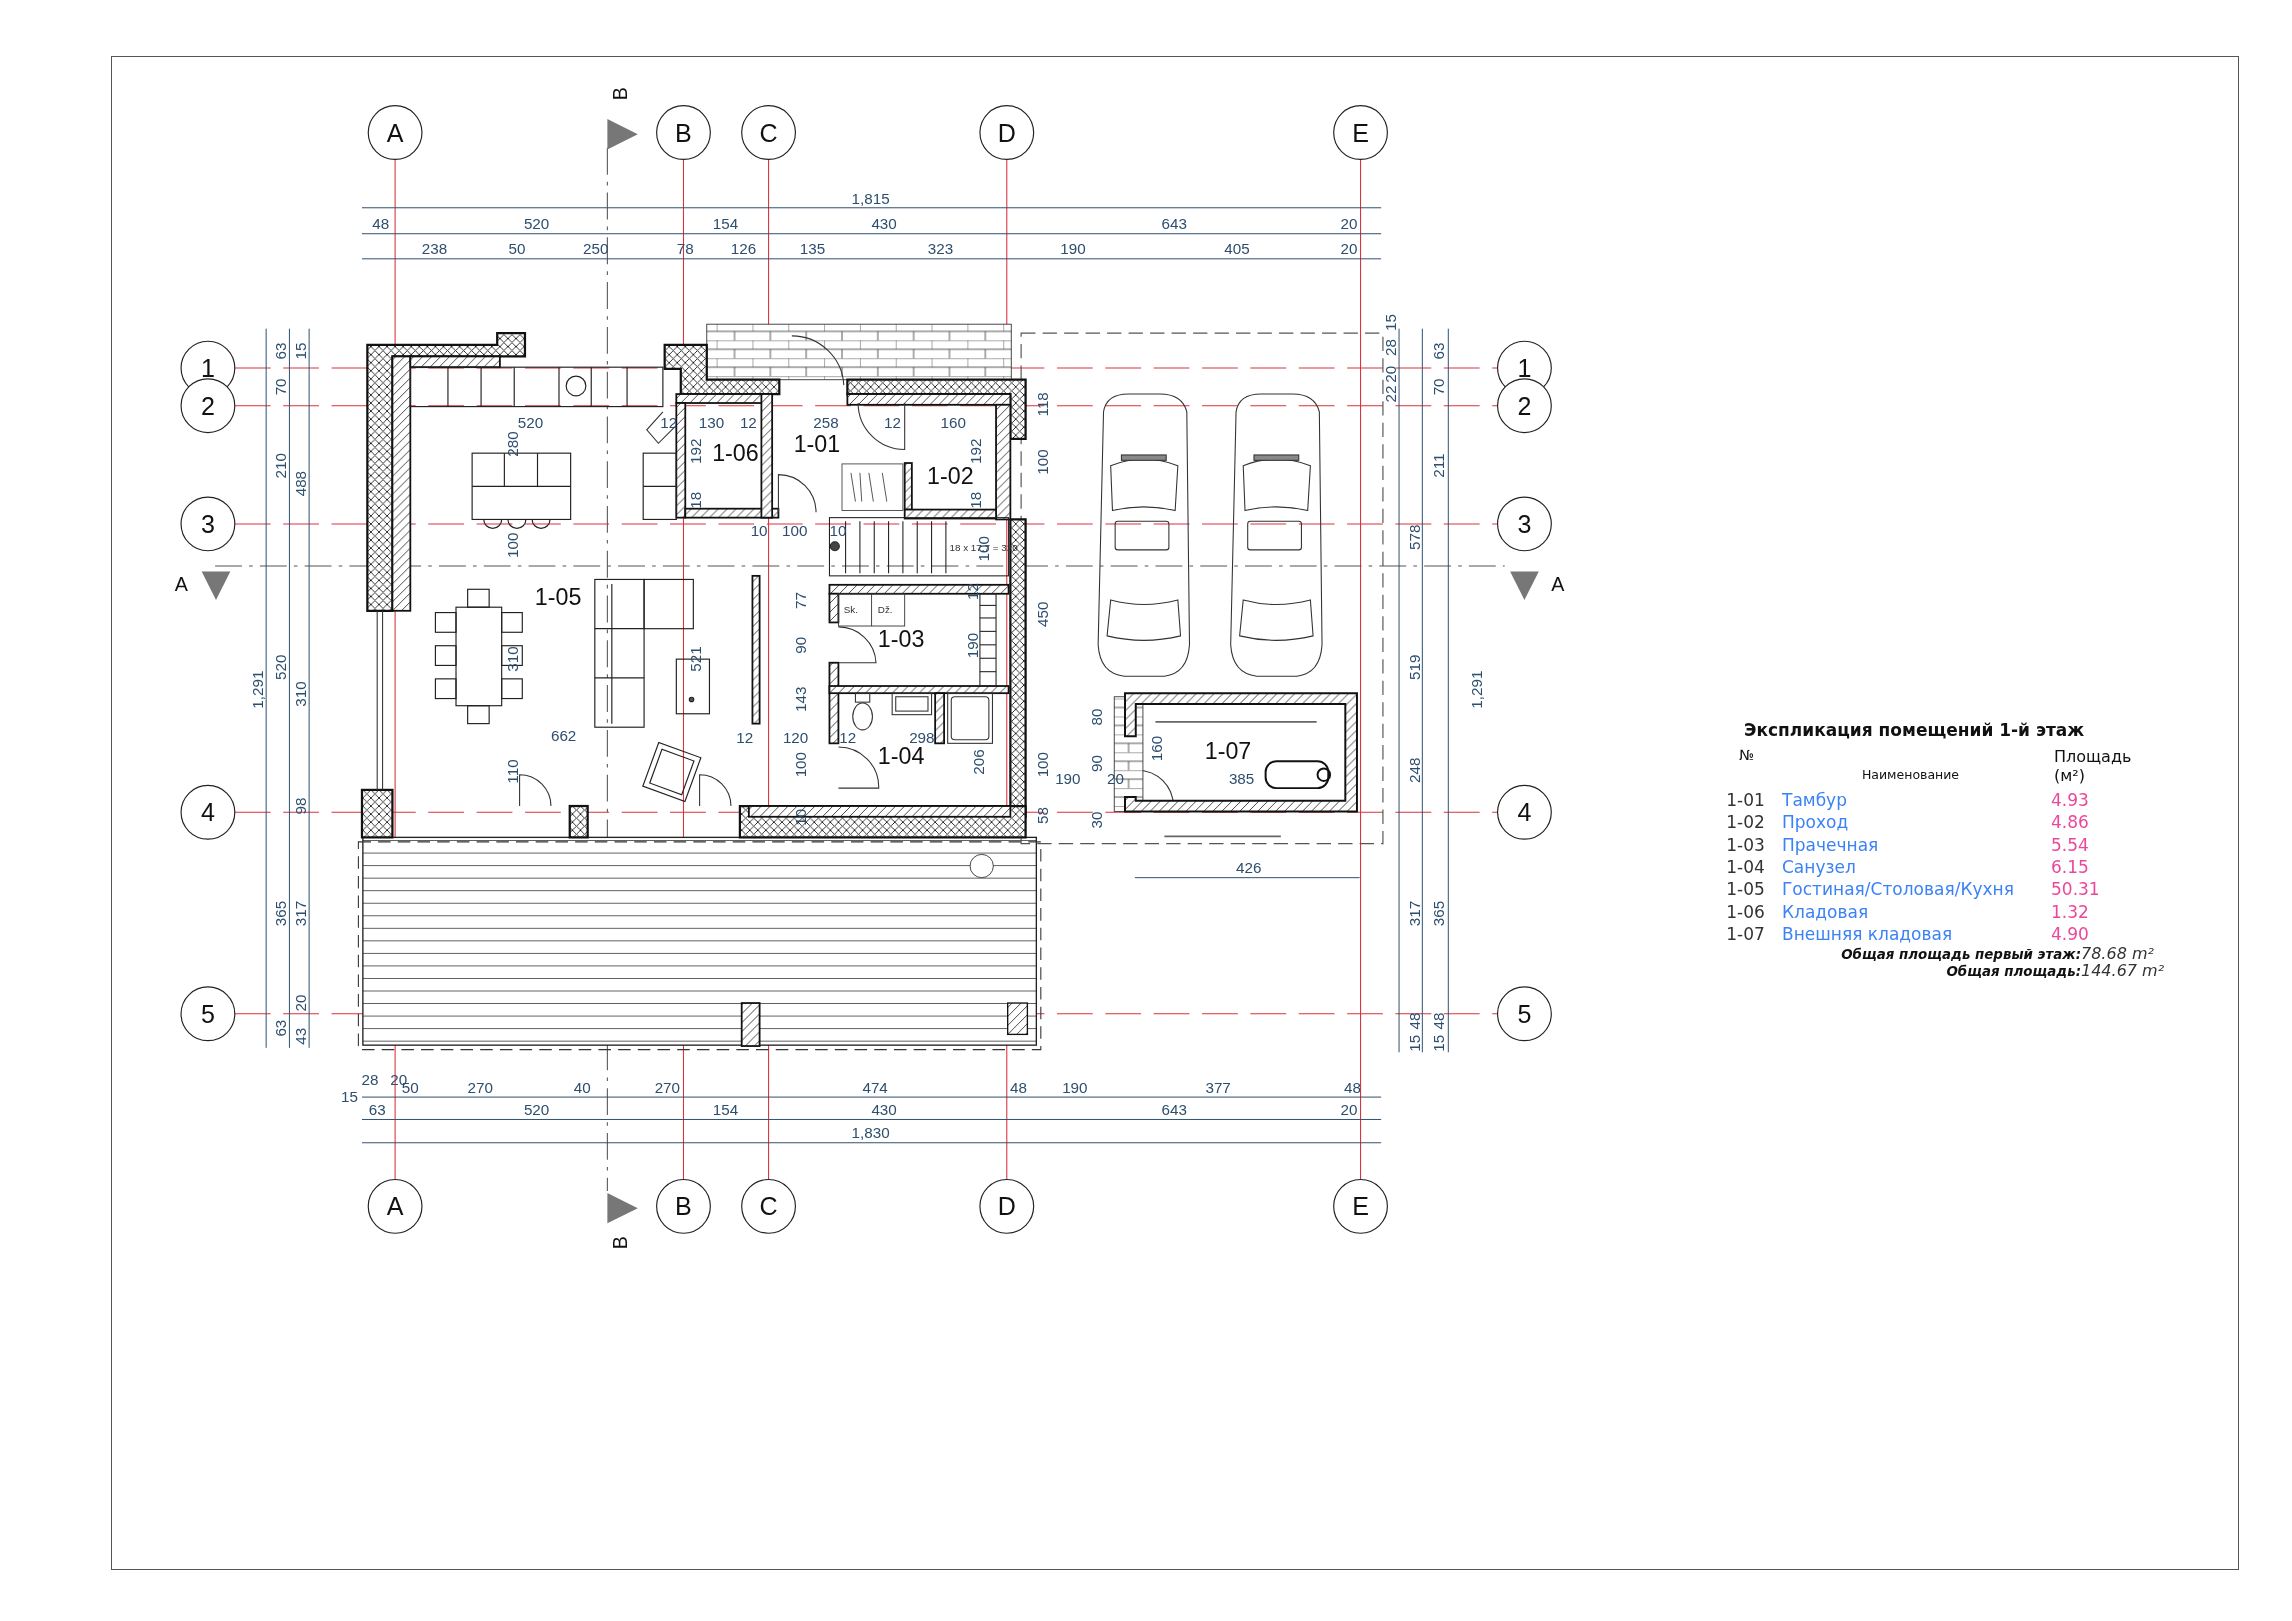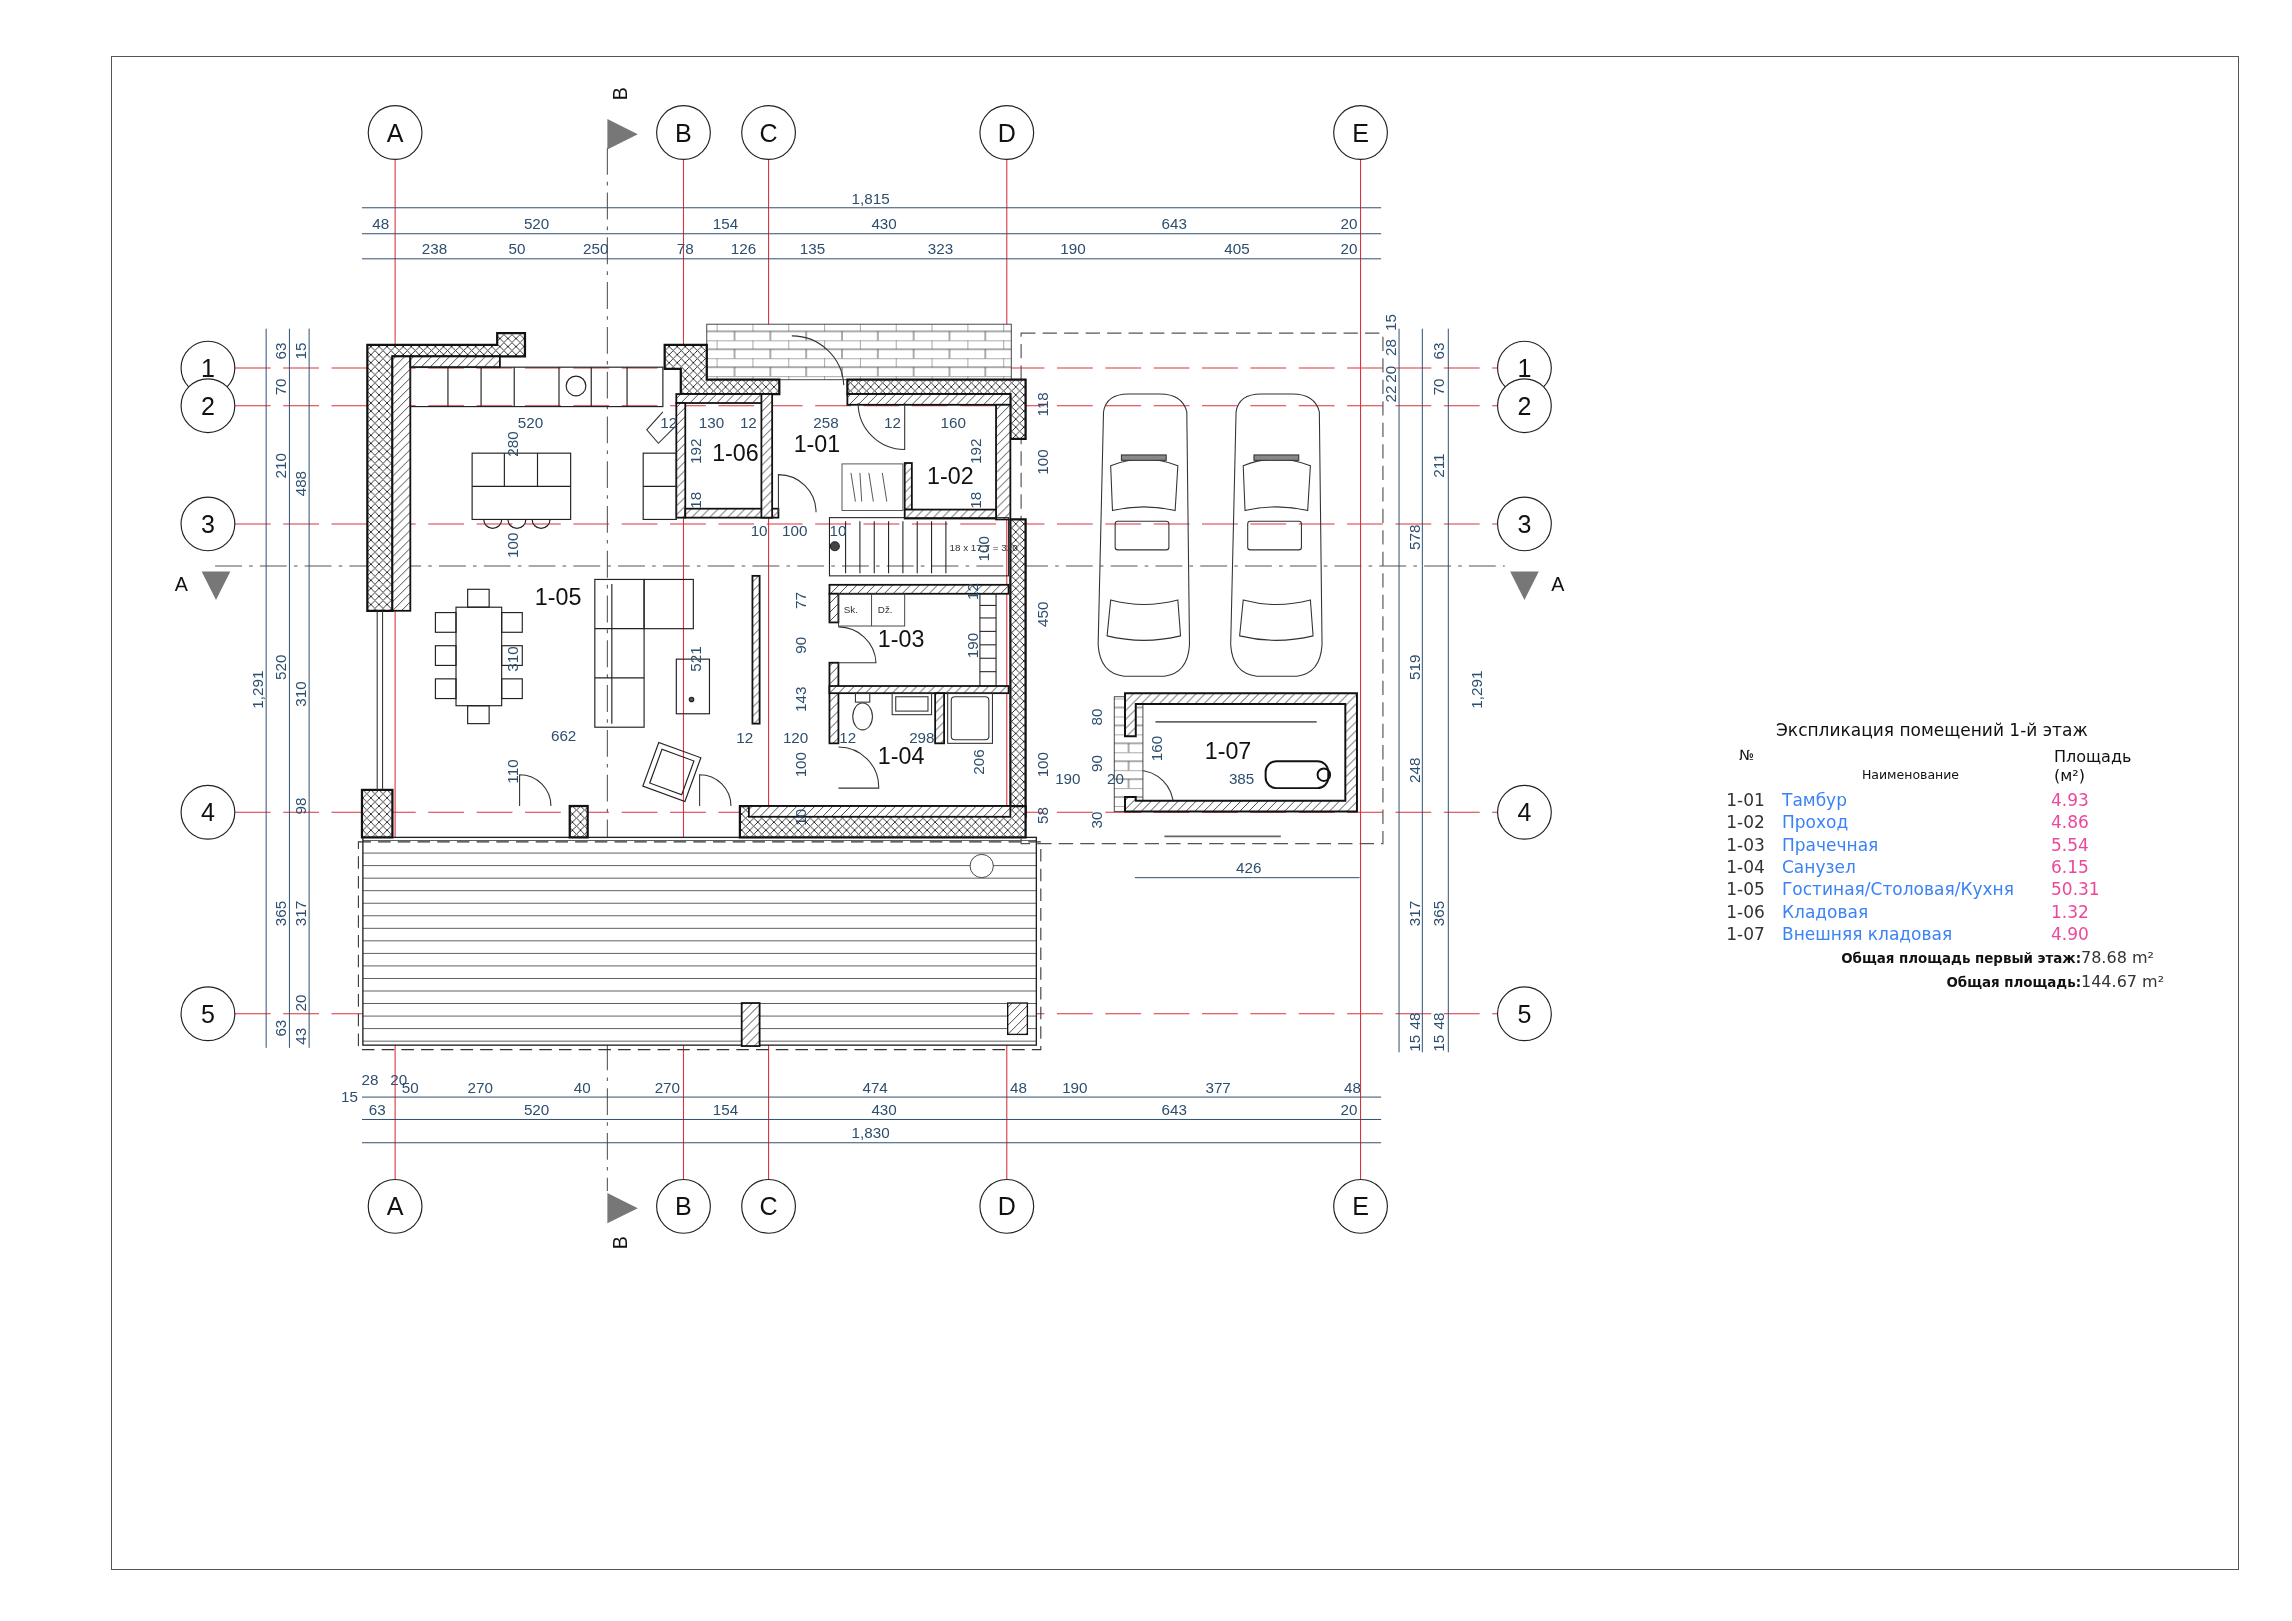--- a/index.html
+++ b/index.html
@@ -5,30 +5,30 @@
   html, body { margin:0; padding:0; background:#ffffff; }
   body { width:2293px; height:1621px; position:relative; overflow:hidden; font-family:"Liberation Sans", sans-serif; }
   #sheet { position:absolute; left:111px; top:56px; width:2128px; height:1514px; border:1.3px solid #555; box-sizing:border-box; }
   #plan { position:absolute; left:0; top:0; width:2293px; height:1621px; }
   .dim { font-family:"Liberation Sans", sans-serif; font-size:17px; fill:#2d4e6e; }
   .axis-label { font-family:"Liberation Sans", sans-serif; font-size:28px; fill:#111; }
   .room-label { font-family:"Liberation Sans", sans-serif; font-size:26px; fill:#111; }
   .sec-label { font-family:"Liberation Sans", sans-serif; font-size:22px; fill:#111; }
   .small { font-family:"Liberation Sans", sans-serif; font-size:11px; fill:#333; }
   #expl { position:absolute; left:1712px; top:720px; width:502px; color:#111; font-family:"DejaVu Sans", sans-serif; }
-  #expl .title { font-size:17px; margin-left:64px; margin-bottom:7.2px; }
+  #expl .title { font-size:17px; margin-left:32px; margin-bottom:7.2px;font-weight:bold; }
   #expl .hdr { display:flex; font-size:12.5px; margin-bottom:3.6px; }
   #expl .hdr .c1 { width:64px; padding-left:27px; box-sizing:border-box; font-size:14.3px; }
   #expl .hdr .c2 { width:242px; text-align:center; padding-left:27px; box-sizing:border-box;margin-top:20px; }
   #expl .hdr .c3 { width:134px; padding-left:36px; box-sizing:border-box; font-size:16px; }
   #expl .row { display:flex; font-size:17px; line-height:22.4px; }
   #expl .row .c1 { width:70px; padding-left:14.3px; box-sizing:border-box; color:#333; }
   #expl .row .c2 { width:269px; color:#3b82f6; }
   #expl .row .c3 { width:107px; color:#ec4899; }
-  #expl .total { font-size:13.4px; font-weight:bold; text-align:right; width:369px; line-height:23px; white-space:nowrap; }
+  #expl .total { font-size:13.4px; font-weight:bold; text-align:right; width:369px; line-height:16px; white-space:nowrap;font-style:italic; }
   #expl .total span.val { font-weight:normal; font-size:16px; color:#333; display:inline-block; width:0; overflow:visible; }
 </style>
 </head>
 <body>
 
 <div id="sheet"></div>
 
 <svg id="plan" viewBox="0 0 2560 1810" xmlns="http://www.w3.org/2000/svg">
   <defs>
     <pattern id="xhatch" width="9" height="9" patternUnits="userSpaceOnUse">

